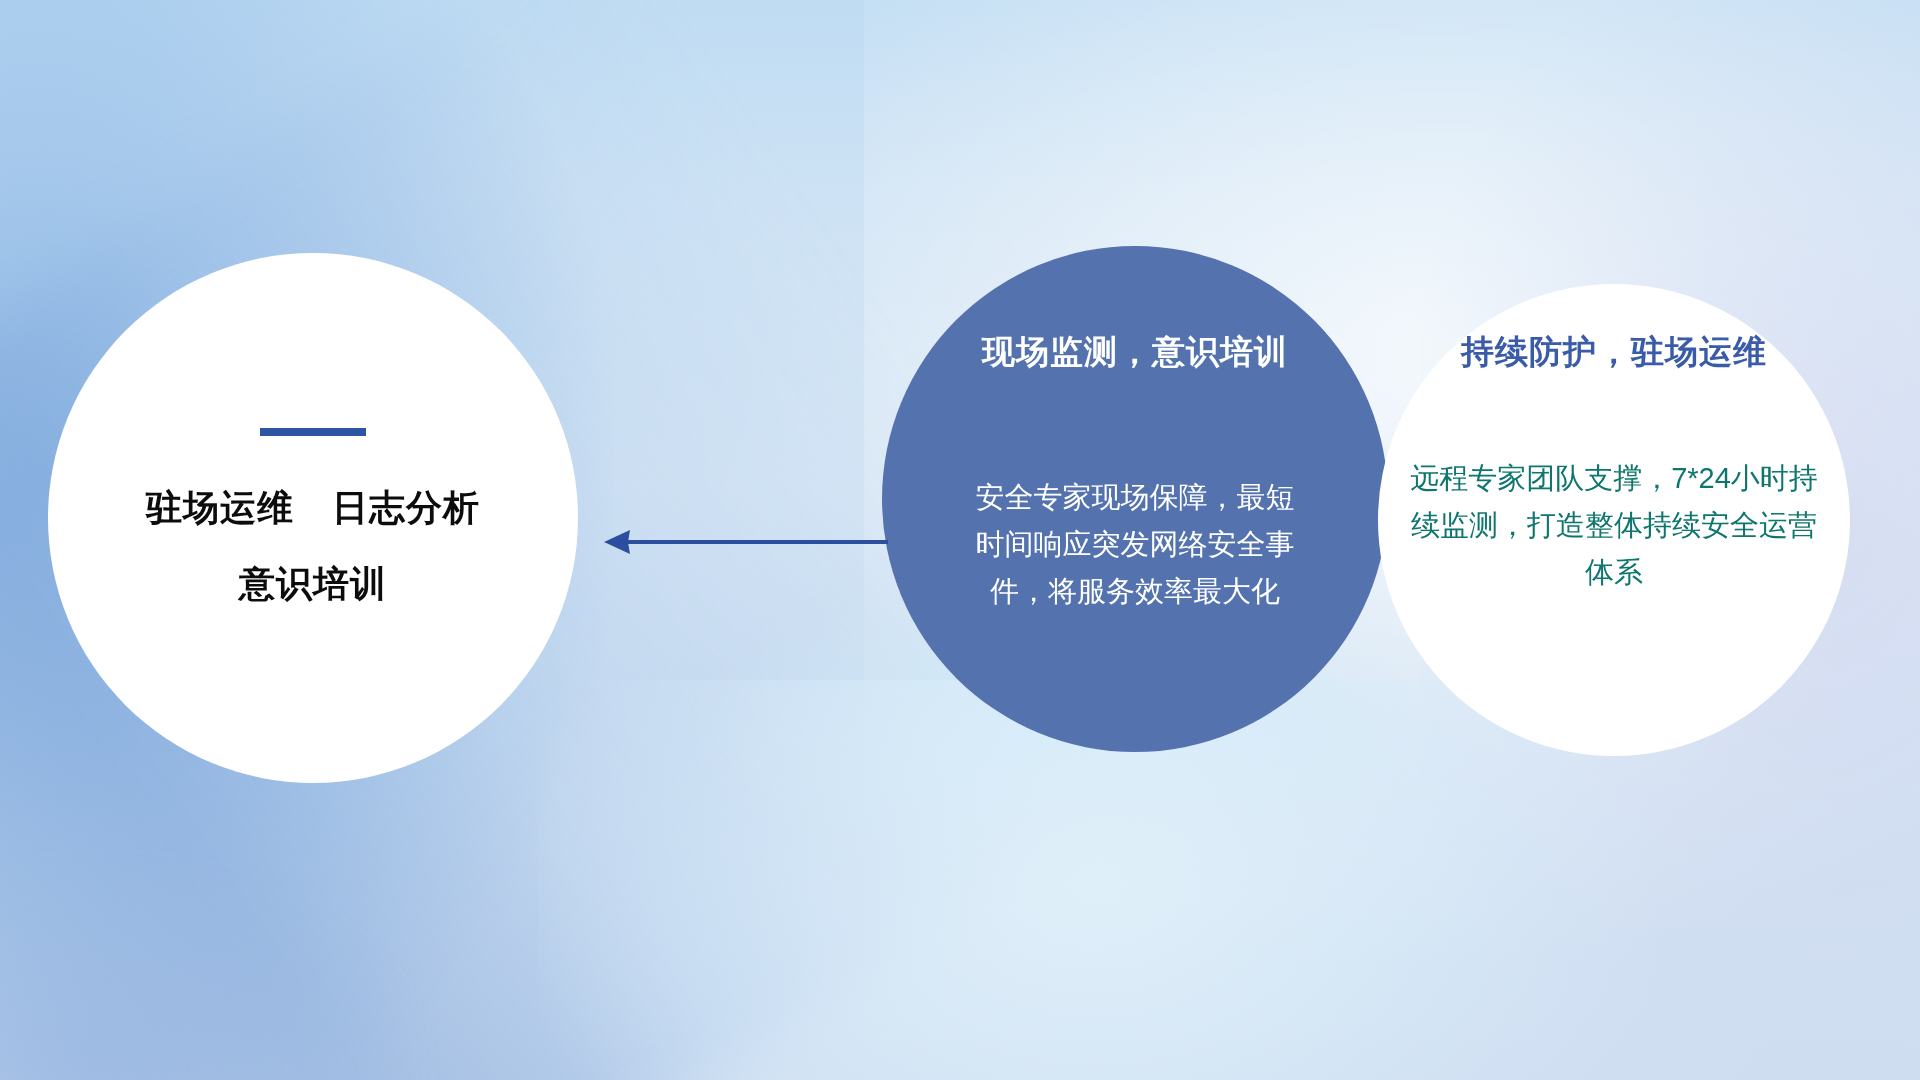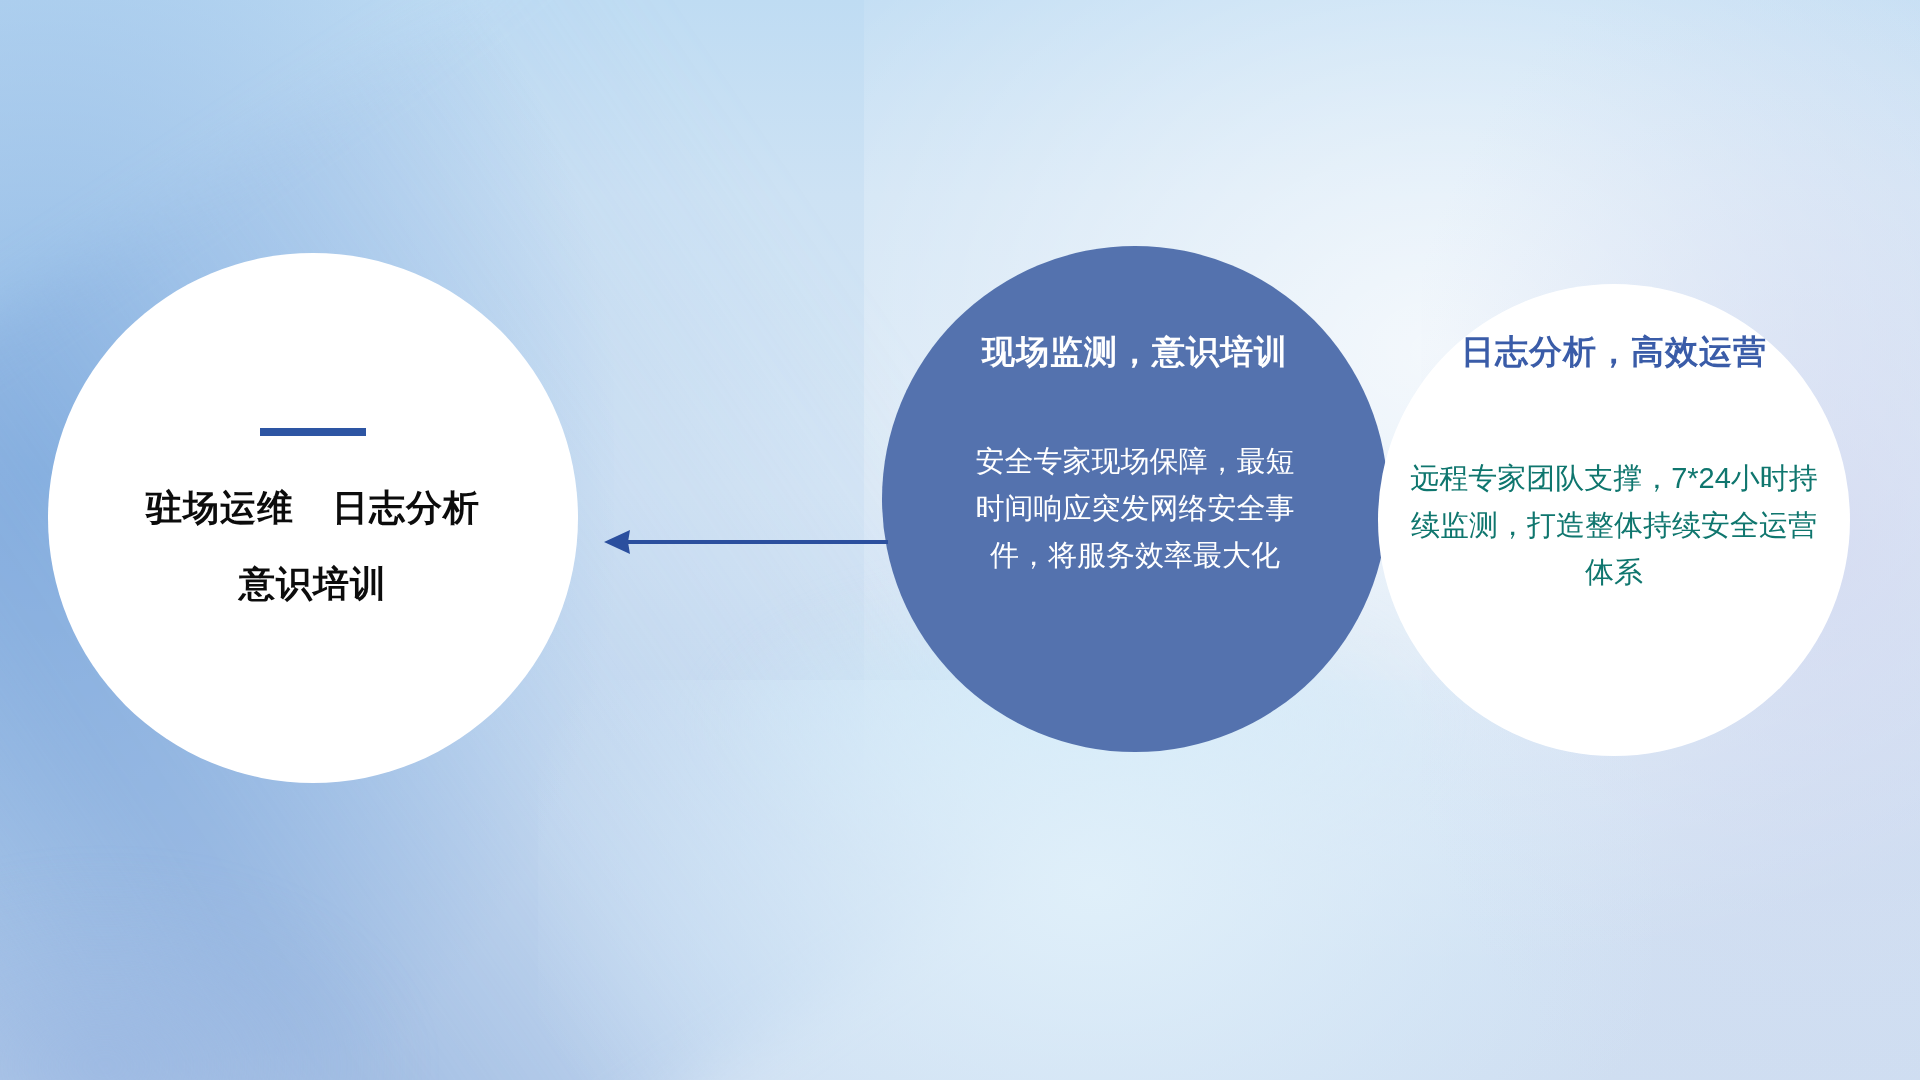--- a/index.html
+++ b/index.html
@@ -89,21 +89,21 @@
     z-index:4;
     display:flex; flex-direction:column;
     align-items:center; justify-content:flex-start;
     padding-top:84px;
   }
   #circle-blue .title{
     font-size:33px; font-weight:bold; color:#ffffff;
     letter-spacing:1px; white-space:nowrap;
   }
   #circle-blue .body{
-    margin-top:63px;
+    margin-top:99px;
     width:330px;
     font-size:29px; line-height:47px;
     color:#ffffff; text-align:center;
   }
 
   #circle-white-right{
     left:1378px; top:284px; width:472px; height:472px;
     background:#ffffff;
     z-index:5;
     display:flex; flex-direction:column;
@@ -153,21 +153,21 @@
       </div>
     </div>
   </div>
 
   <div class="circle" id="circle-blue">
     <div class="title">现场监测，意识培训</div>
     <div class="body">安全专家现场保障，最短时间响应突发网络安全事件，将服务效率最大化</div>
   </div>
 
   <div class="circle" id="circle-white-right">
-    <div class="title">日志分析，高效运营</div>
+    <div class="title">持续防护，驻场运维</div>
     <div class="body">远程专家团队支撑，7*24小时持续监测，打造整体持续安全运营体系</div>
   </div>
 
   <svg id="arrow" viewBox="0 0 290 28">
     <line x1="288" y1="14" x2="24" y2="14" stroke="#2b4f9e" stroke-width="4"></line>
     <polygon points="4,14 30,2 28,14 30,26" fill="#2b4f9e"></polygon>
   </svg>
 
 </div>
 

